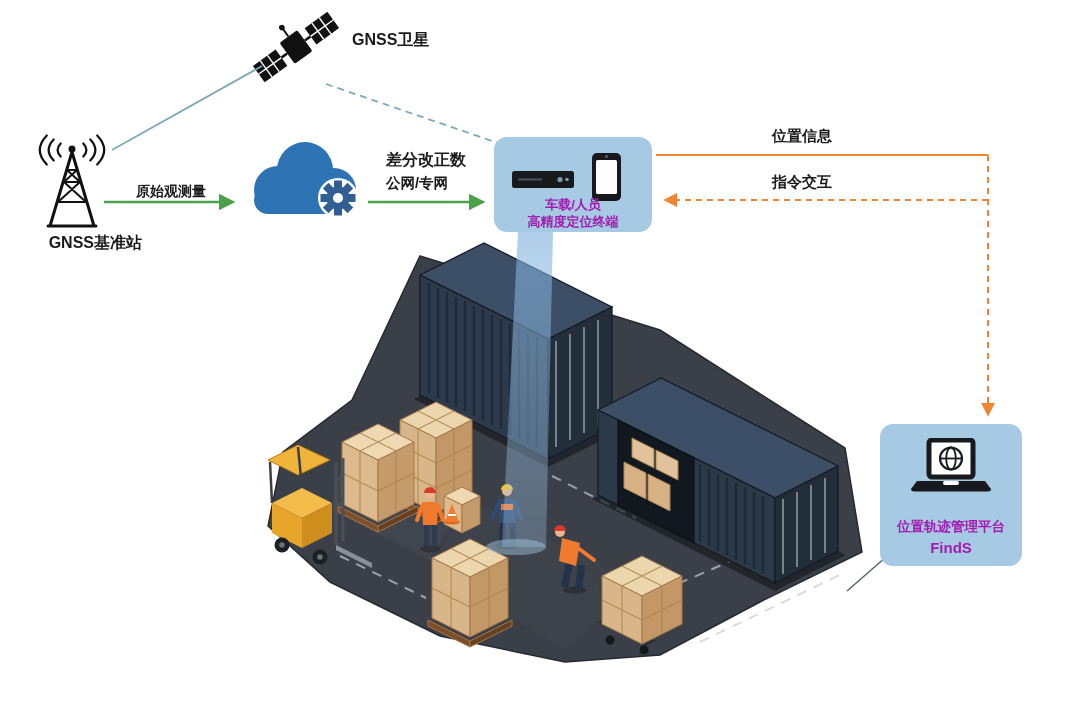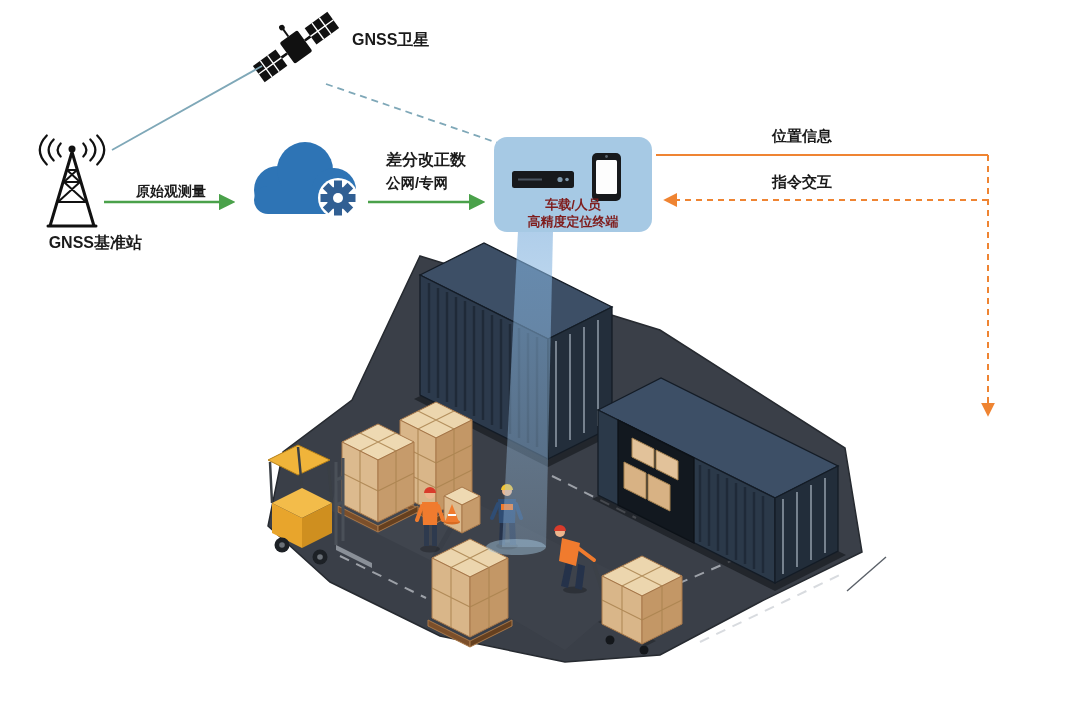--- a/index.html
+++ b/index.html
@@ -4,21 +4,21 @@
 <style>
   html,body{margin:0;padding:0;background:#fff;}
   body{font-family:"Liberation Sans","DejaVu Sans",sans-serif;}
   .canvas{position:relative;width:1080px;height:701px;background:#ffffff;overflow:hidden;}
   .layer{position:absolute;inset:0;width:1080px;height:701px;}
   .label{position:absolute;color:#1a1a1a;white-space:nowrap;}
   .b{font-weight:bold;}
   .sb{font-weight:700;}
   .ctr{text-align:center;}
   .node-box{position:absolute;background:#a6c9e4;border-radius:13px;}
-  .cap{position:absolute;left:0;right:0;text-align:center;font-weight:bold;color:#7f1d1d;white-space:nowrap;}
+  .cap{position:absolute;left:0;right:0;text-align:center;font-weight:bold;color:#a21caf;white-space:nowrap;}
   .sat-label{left:352px;top:30px;font-size:16px;}
   .bs-label{left:14px;top:233px;width:128px;font-size:16px;text-align:right;}
   .raw-label{left:112px;top:183px;width:118px;font-size:14px;}
   .cloud-name{left:210px;top:229px;width:180px;font-size:15px;}
   .cloud-prod{left:210px;top:250px;width:180px;font-size:15px;}
   .corr1{left:386px;top:150px;font-size:16px;}
   .corr2{left:386px;top:174px;font-size:14.5px;}
   .loc-label{left:742px;top:127px;width:120px;font-size:15px;}
   .cmd-label{left:742px;top:173px;width:120px;font-size:15px;}
   .terminal-box{left:494px;top:137px;width:158px;height:95px;}
@@ -253,14 +253,28 @@
       <g>
         <rect x="98" y="10" width="29" height="48" rx="5" fill="#17191c"></rect>
         <rect x="102" y="17" width="21" height="34" rx="1.5" fill="#fdfdfd"></rect>
         <circle cx="112.5" cy="13.5" r="1.4" fill="#5a646d"></circle>
       </g>
     </svg>
     <div class="cap l1">车载/人员</div>
     <div class="cap l2">高精度定位终端</div>
   </div>
 
+  <div class="node-box finds-box">
+    <svg class="icon-svg" style="left:21px;top:14px;" width="100" height="58" viewBox="0 0 100 58">
+      <rect x="28" y="2" width="44" height="37" rx="3" fill="#fff" stroke="#17191c" stroke-width="5"></rect>
+      <g stroke="#17191c" fill="none">
+        <circle cx="50" cy="20.5" r="11" stroke-width="2.2"></circle>
+        <ellipse cx="50" cy="20.5" rx="4.8" ry="11" stroke-width="1.8"></ellipse>
+        <path d="M39,20.5 H61" stroke-width="1.8"></path>
+      </g>
+      <path d="M16,43 H84 L90,51 Q90,53.5 86.5,53.5 H13.5 Q10,53.5 10,51 Z" fill="#17191c"></path>
+      <rect x="42" y="43" width="16" height="4" rx="2" fill="#fff"></rect>
+    </svg>
+    <div class="cap l1">位置轨迹管理平台</div>
+    <div class="cap l2">FindS</div>
+  </div>
 
 </div>
 
 </body></html>

